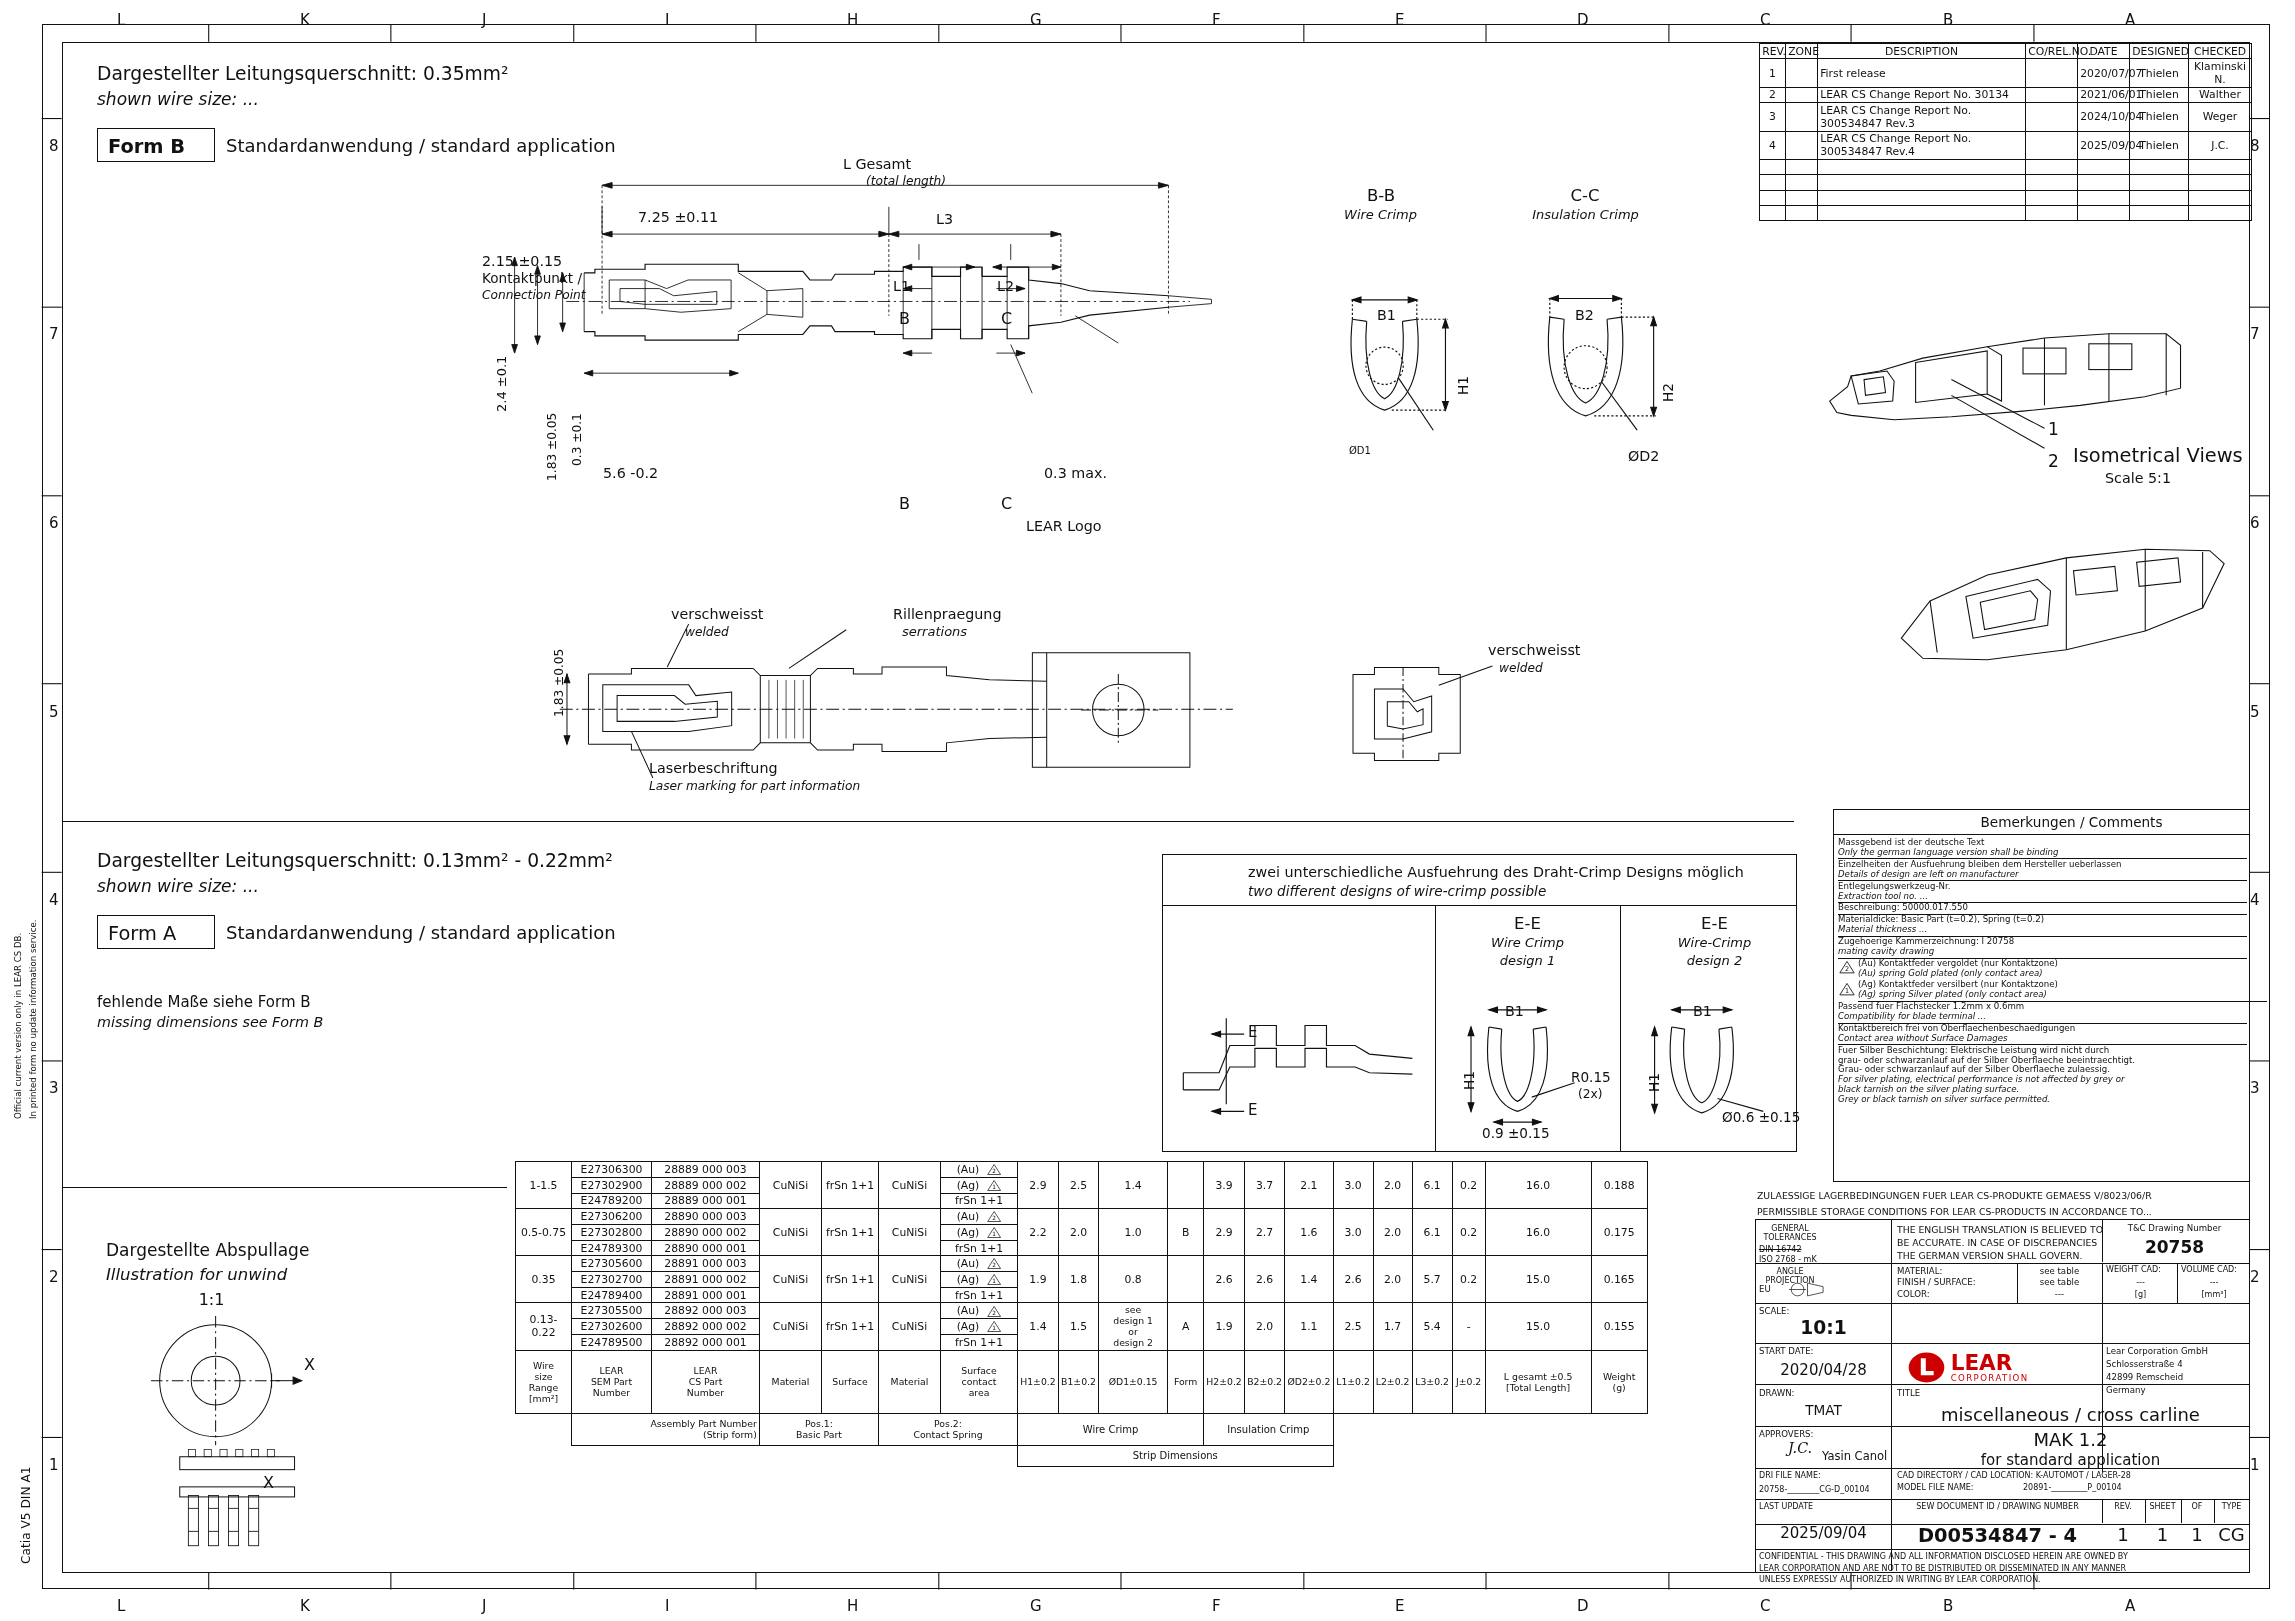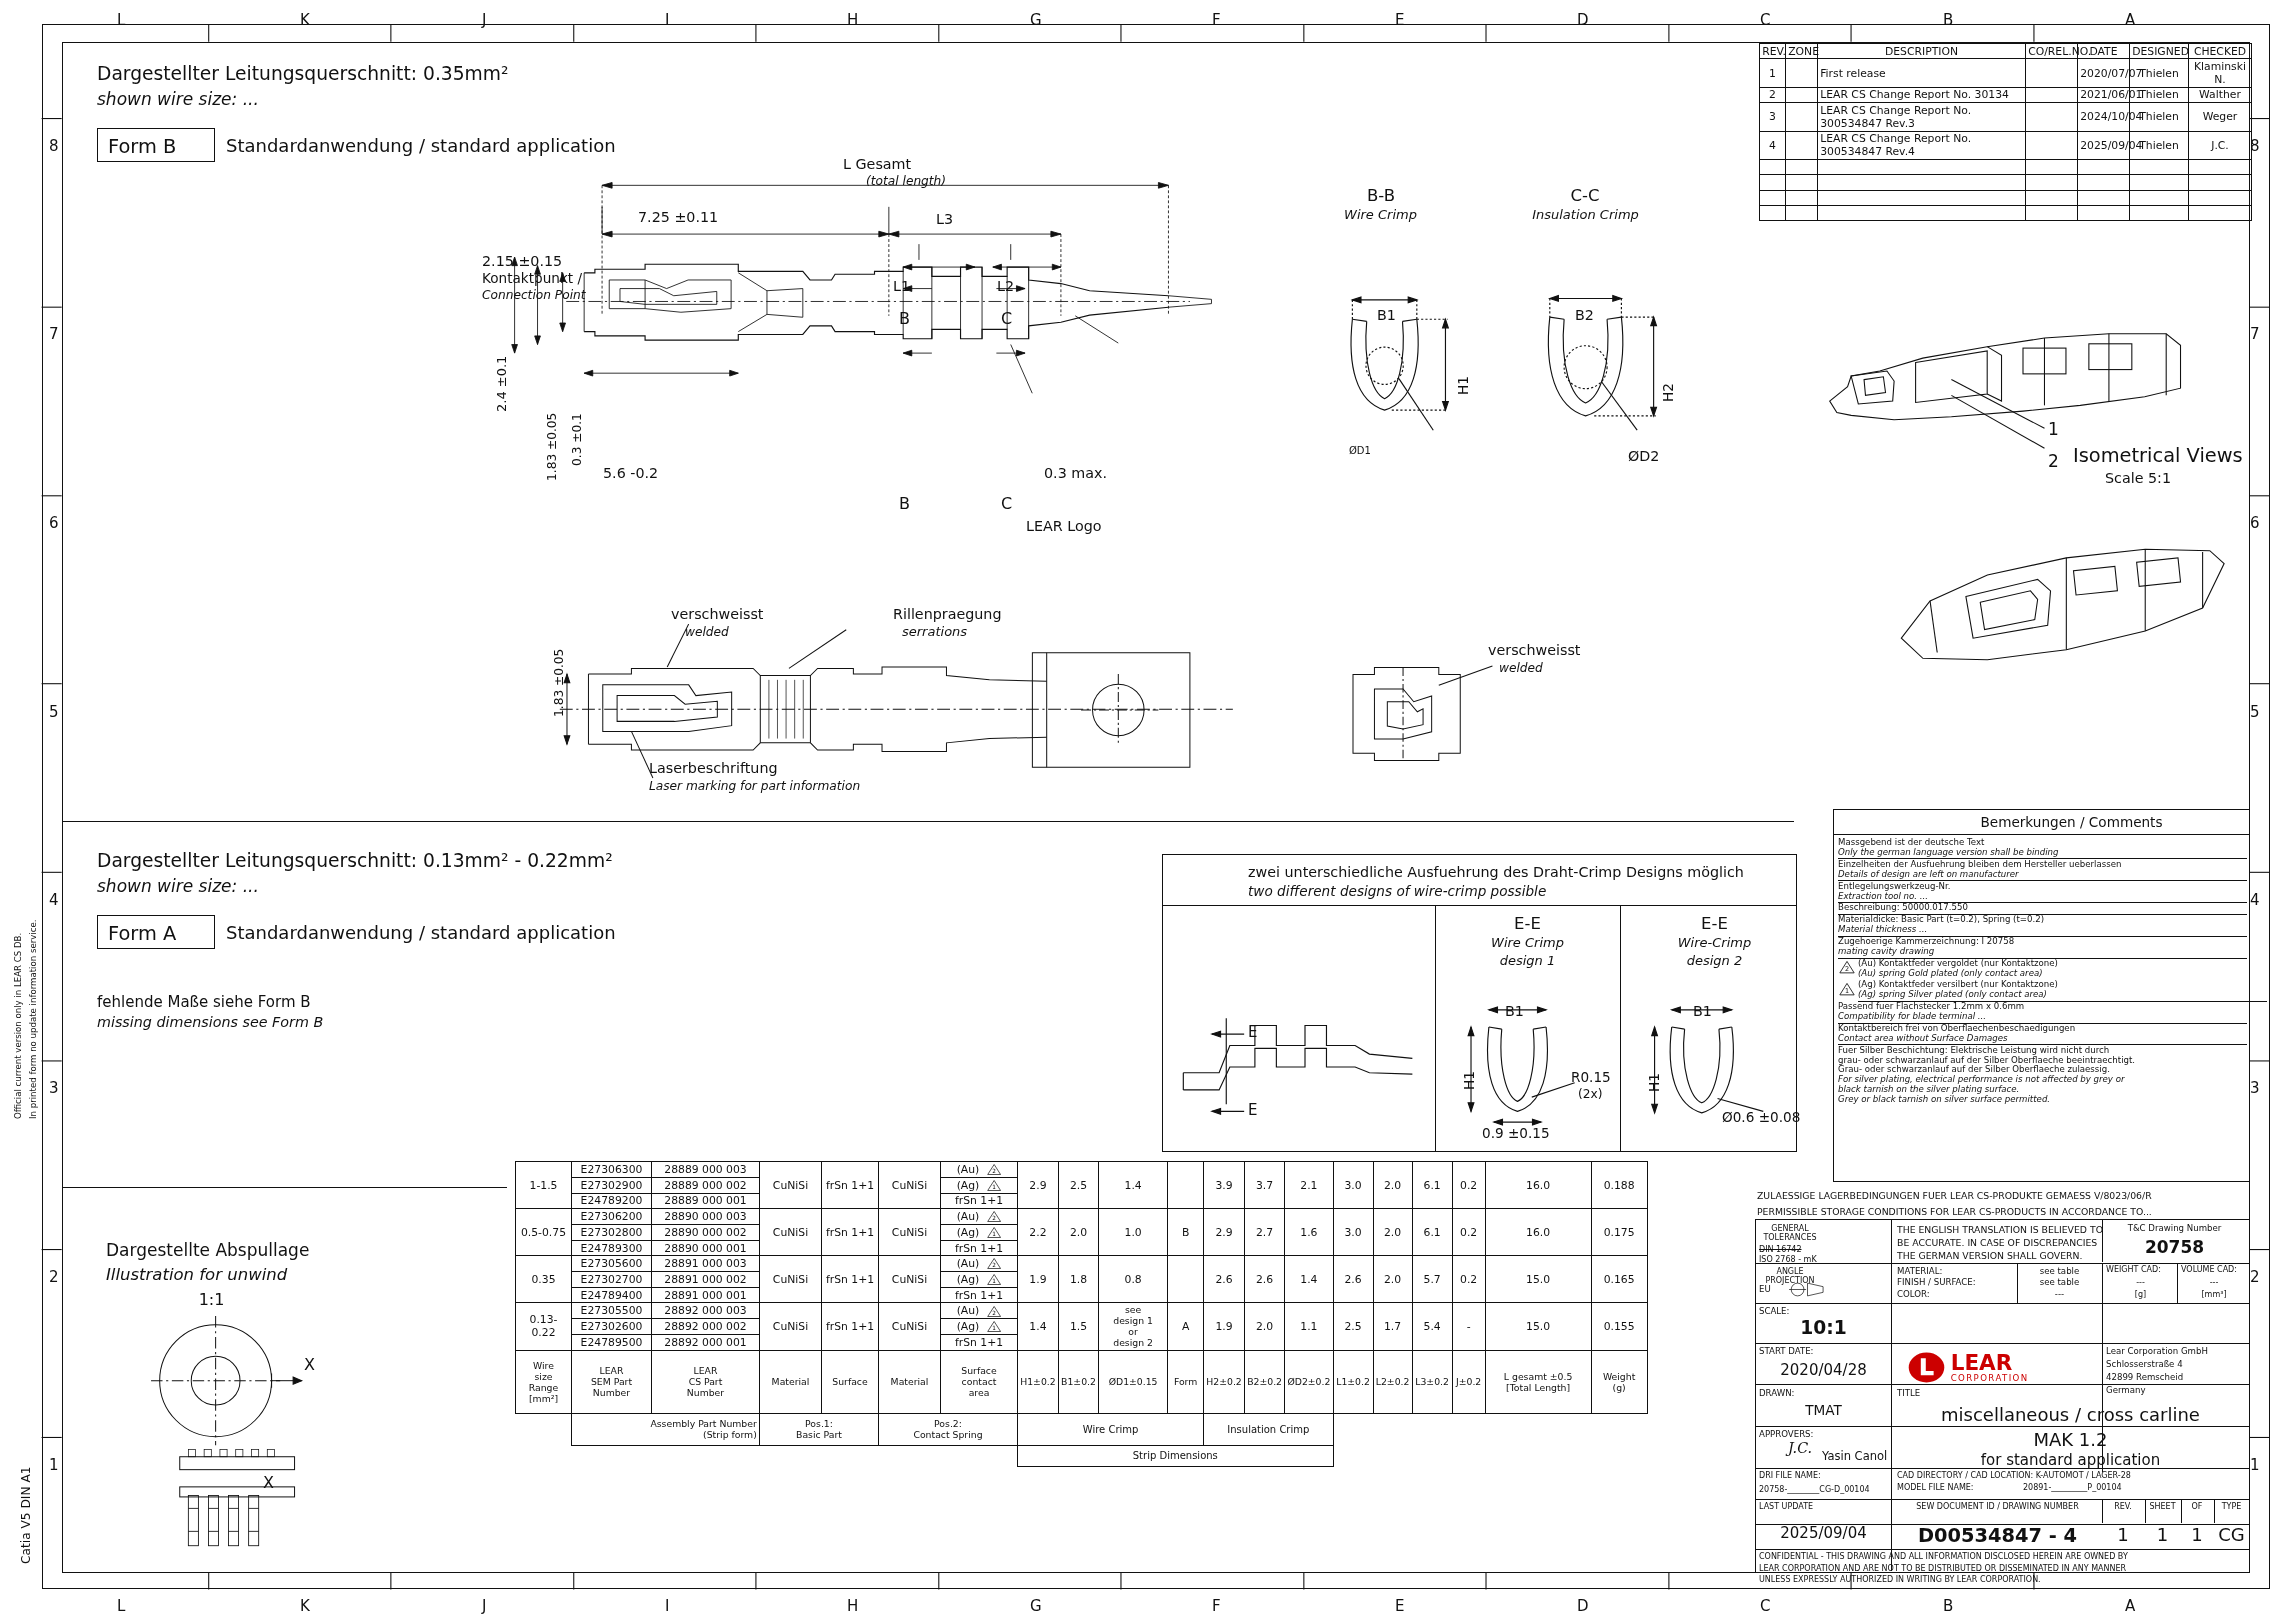--- a/index.html
+++ b/index.html
@@ -125,21 +125,21 @@
     </g>
   </svg>
 
   <div class="t xsmall" style="left:14.3px;top:1119px;transform:rotate(-90deg);transform-origin:left top;width:237px;font-size:8.6px;">Official current version only in LEAR CS DB.</div>
   <div class="t xsmall" style="left:29px;top:1119px;transform:rotate(-90deg);transform-origin:left top;width:237px;font-size:8.6px;">In printed form no update information service.</div>
   <div class="t" style="left:18.7px;top:1564px;transform:rotate(-90deg);transform-origin:left top;width:179px;font-size:12.2px;">Catia V5 DIN A1</div>
 
   <div class="t" style="left:97px;top:63px;font-size:18.7px;">Dargestellter Leitungsquerschnitt: 0.35mm²</div>
   <div class="t it" style="left:97px;top:90px;font-size:17px;">shown wire size: ...</div>
   <div class="box" style="left:97px;top:128px;width:118px;height:34px;">
-    <div class="t" style="left:10px;top:7.2px;font-size:19.4px;">Form B</div>
+    <div class="t" style="left:10px;top:7.2px;font-size:19.4px;font-weight:bold;">Form B</div>
   </div>
   <div class="t" style="left:226px;top:136px;font-size:18px;">Standardanwendung / standard application</div>
 
   <div class="t" style="left:97px;top:850px;font-size:18.7px;">Dargestellter Leitungsquerschnitt: 0.13mm² - 0.22mm²</div>
   <div class="t it" style="left:97px;top:877px;font-size:17px;">shown wire size: ...</div>
   <div class="box" style="left:97px;top:915px;width:118px;height:34px;">
     <div class="t" style="left:10px;top:7.2px;font-size:19.4px;">Form A</div>
   </div>
   <div class="t" style="left:226px;top:923px;font-size:18px;">Standardanwendung / standard application</div>
   <div class="t" style="left:97px;top:994px;font-size:15px;">fehlende Maße siehe Form B</div>
@@ -470,21 +470,21 @@
       <polygon points="62,18 74,14 74,22" fill="#111"></polygon>
       <polygon points="146,18 134,14 134,22" fill="#111"></polygon>
       <line x1="38" y1="42" x2="38" y2="162"></line>
       <polygon points="38,42 34,54 42,54" fill="#111"></polygon>
       <polygon points="38,162 34,150 42,150" fill="#111"></polygon>
       <line x1="126" y1="142" x2="190" y2="160"></line>
     </g>
   </svg>
   <div class="t" style="left:1693px;top:1003px;font-size:14.3px;">B1</div>
   <div class="t" style="left:1647px;top:1092px;font-size:13.6px;transform:rotate(-90deg);transform-origin:left top;">H1</div>
-  <div class="t" style="left:1722px;top:1110px;font-size:13.6px;">Ø0.6 ±0.08</div>
+  <div class="t" style="left:1722px;top:1110px;font-size:13.6px;">Ø0.6 ±0.15</div>
 
   <div class="t" style="left:106px;top:1241px;font-size:17px;">Dargestellte Abspullage</div>
   <div class="t it" style="left:106px;top:1266px;font-size:16.5px;">Illustration for unwind</div>
   <div class="t ctr" style="left:190px;top:1291px;width:43px;font-size:16px;">1:1</div>
   <svg style="position:absolute;left:108px;top:1316px;" width="287" height="237" viewBox="0 0 400 330">
     <g stroke="#111" fill="none" stroke-width="1.4">
       <circle cx="150" cy="90" r="78"></circle>
       <circle cx="150" cy="90" r="34"></circle>
       <line x1="150" y1="0" x2="150" y2="180" stroke-dasharray="16,5,3,5"></line>
       <line x1="60" y1="90" x2="240" y2="90" stroke-dasharray="16,5,3,5"></line>

